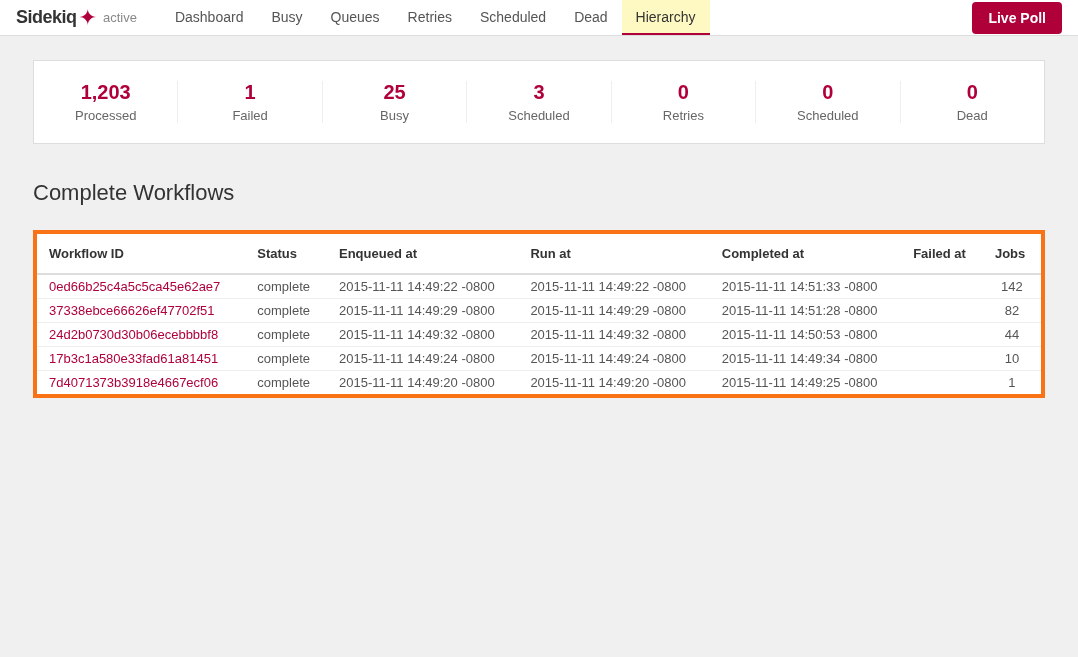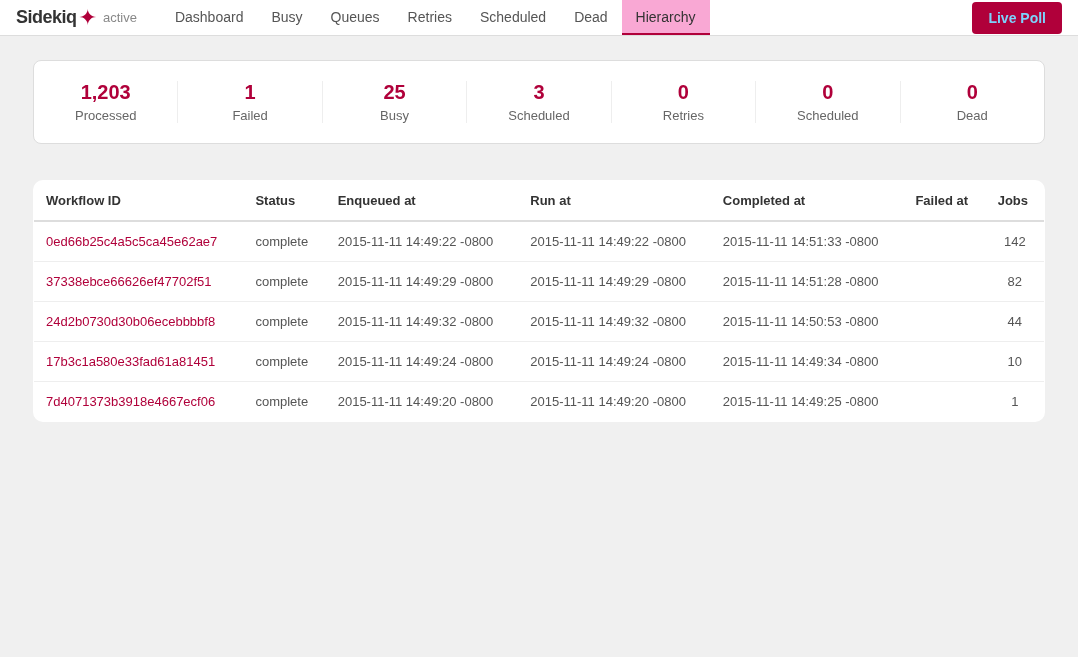--- a/index.html
+++ b/index.html
@@ -46,50 +46,50 @@
       height: 100%;
       display: flex;
       align-items: center;
       text-decoration: none;
       color: #555;
       font-size: 14px;
       border-bottom: 2px solid transparent;
       cursor: pointer;
     }
     .nav-link.active {
-      background: #f9a8d4;
+      background: #fef9c3;
       border-bottom: 2px solid #b0003a;
       color: #333;
     }
     .nav-right {
       margin-left: auto;
     }
     .live-poll-btn {
       background: #b0003a;
-      color: #7dd3fc;
+      color: #ffffff;
       border: none;
       padding: 8px 16px;
       border-radius: 4px;
       font-size: 14px;
       font-weight: 600;
       cursor: pointer;
     }
 
     
     .main {
       padding: 24px;
       max-width: 1060px;
       margin: 0 auto;
     }
 
     
     .stats-box {
       background: #fff;
       border: 1px solid #ddd;
-      border-radius: 8px;
+      border-radius: 0;
       display: flex;
       padding: 20px 0;
       margin-bottom: 36px;
     }
     .stat-item {
       flex: 1;
       text-align: center;
       border-right: 1px solid #eee;
     }
     .stat-item:last-child { border-right: none; }
@@ -112,36 +112,36 @@
       font-weight: 400;
       color: #333;
       margin-bottom: 16px;
     }
 
     
     .workflows-table {
       width: 100%;
       border-collapse: collapse;
       background: #fff;
-      border: 1px solid #f97316;
-      border-radius: 10px;
+      border: 4px solid #f97316;
+      border-radius: 0;
       overflow: hidden;
       margin-top: 24px;
     }
     .workflows-table th {
       background: #fff;
       text-align: left;
       padding: 12px 12px;
       font-weight: 600;
       font-size: 13px;
       color: #333;
       border-bottom: 2px solid #ddd;
     }
     .workflows-table td {
-      padding: 12px 12px;
+      padding: 4px 12px;
       border-bottom: 1px solid #eee;
       font-size: 13px;
       color: #555;
       vertical-align: middle;
     }
     .workflows-table tr:last-child td { border-bottom: none; }
     .workflow-id-link {
       color: #b0003a;
       text-decoration: none;
     }
@@ -198,20 +198,21 @@
       <div class="stat-item">
         <span class="stat-number">0</span>
         <span class="stat-label">Scheduled</span>
       </div>
       <div class="stat-item">
         <span class="stat-number">0</span>
         <span class="stat-label">Dead</span>
       </div>
     </div>
 
+  <h2 class="section-title">Complete Workflows</h2>
 
   <table class="workflows-table">
     <thead>
       <tr id="table-header-row">
           <th>Workflow ID</th>
           <th>Status</th>
           <th>Enqueued at</th>
           <th>Run at</th>
           <th>Completed at</th>
           <th>Failed at</th>

